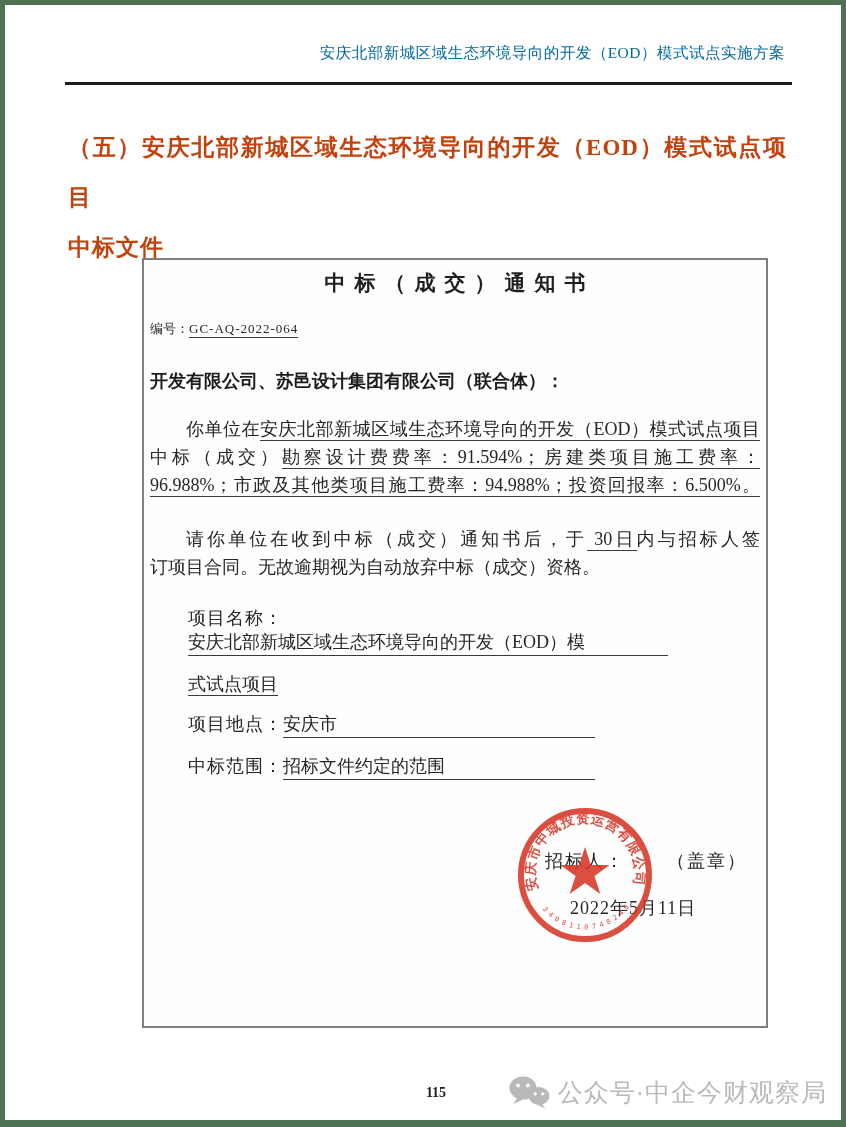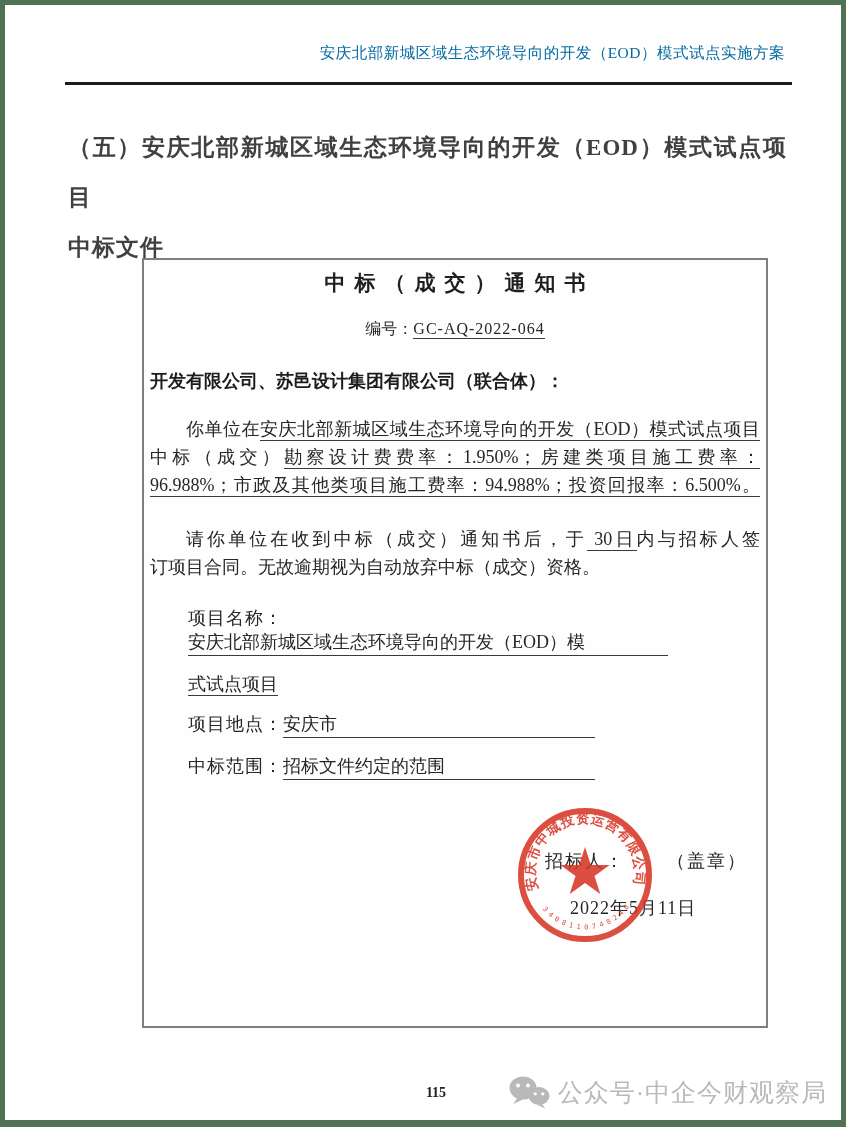--- a/index.html
+++ b/index.html
@@ -25,36 +25,36 @@
     position:absolute;top:38px;right:56px;
     font-size:15.5px;color:#0369a1;letter-spacing:0.5px;
   }
   .header-rule{
     position:absolute;top:77px;left:60px;width:727px;height:2.5px;
     background:#1c1c1c;
   }
   
   .section-heading{
     position:absolute;top:118px;left:63px;right:54px;
-    font-weight:bold;font-size:23px;color:#404040;
+    font-weight:bold;font-size:23px;color:#c2410c;
   }
   .sh-line{line-height:50px;letter-spacing:1px;}
   .sh-line.fill{text-align:justify;text-align-last:justify;}
   
   .scan-box{
     position:absolute;left:137px;top:253px;width:626px;height:770px;
     box-sizing:border-box;border:2px solid var(--boxborder);
     background:#fefefe;padding:0 6px;
     font-size:18px;color:#262626;
   }
   .n-title{
     margin-top:8px;line-height:30px;font-size:21px;font-weight:bold;
     text-align:center;letter-spacing:9px;text-indent:9px;color:#1f1f1f;
   }
-  .n-number{margin-top:20px;line-height:22px;font-size:16px;text-align:center;}
+  .n-number{margin-top:20px;line-height:22px;font-size:13px;}
   .n-number .u{letter-spacing:1px;}
   .u{border-bottom:1.5px solid #3a3a3a;padding-bottom:1px;}
   .ln{margin:0;line-height:28px;}
   .ln.fill{text-align:justify;text-align-last:justify;}
   .ln.indent{text-indent:2em;}
   .n-addressee{margin-top:30px;font-weight:bold;color:#1c1c1c;}
   .n-addressee .ln{line-height:23px;}
   .para1{margin-top:22px;}
   .para2{margin-top:26px;}
   .n-fields{margin-top:25px;}
@@ -111,21 +111,21 @@
     <div class="n-number">
       <span>编号：</span><span class="u">GC-AQ-2022-064</span>
     </div>
 
     <div class="n-addressee">
       <p class="ln">开发有限公司、苏邑设计集团有限公司（联合体）：</p>
     </div>
 
     <div class="para1">
       <p class="ln fill indent"><span>你单位在</span><span class="u">安庆北部新城区域生态环境导向的开发（EOD）模式试点项目</span></p>
-      <p class="ln fill"><span>中标（成交）</span><span class="u">勘察设计费费率：1.950%；房建类项目施工费率：</span></p>
+      <p class="ln fill"><span>中标（成交）</span><span class="u">勘察设计费费率：91.594%；房建类项目施工费率：</span></p>
       <p class="ln fill"><span class="u">96.988%；市政及其他类项目施工费率：94.988%；投资回报率：6.500%。</span></p>
     </div>
 
     <div class="para2">
       <p class="ln fill indent"><span>请你单位在收到中标（成交）通知书后，于</span><span class="u"> 30日</span><span>内与招标人签</span></p>
       <p class="ln">订项目合同。无故逾期视为自动放弃中标（成交）资格。</p>
     </div>
 
     <div class="n-fields">
       <p class="ln"><span class="f-label">项目名称：</span><span class="u name1">安庆北部新城区域生态环境导向的开发（EOD）模</span></p>

